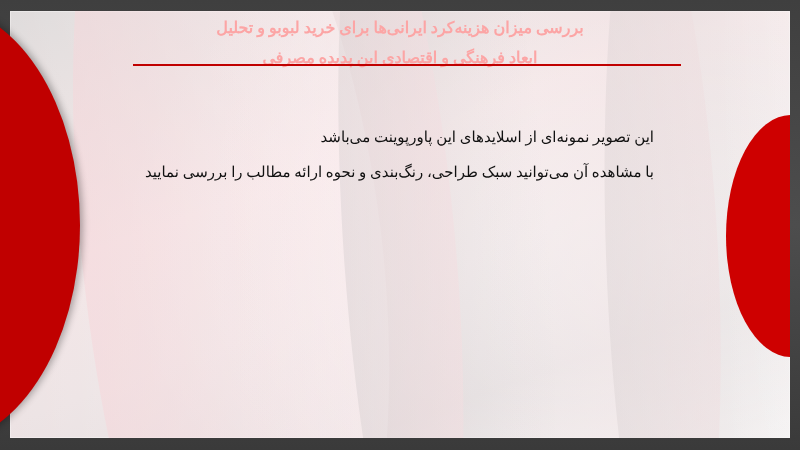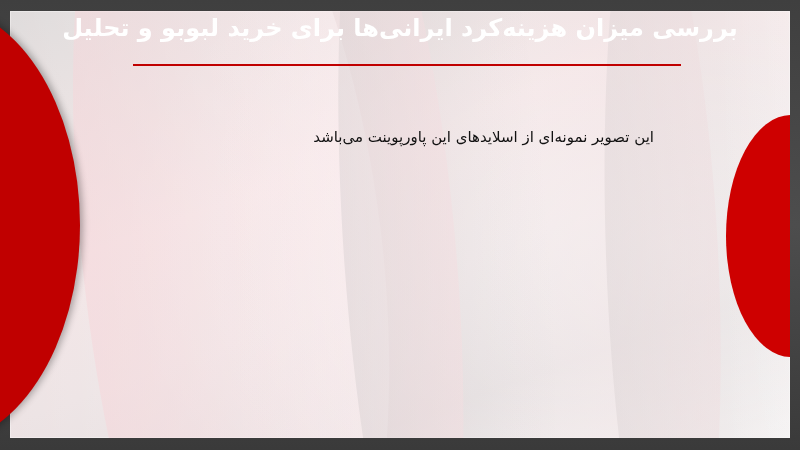--- a/index.html
+++ b/index.html
@@ -86,44 +86,46 @@
   
   .title-wrap {
     position: absolute;
     left: 0;
     top: 13px;
     width: 800px;
     text-align: center;
     direction: rtl;
   }
   .title-line {
-    color: #ffffff;
-    font-size: 24px;
+    color: #fca5a5;
+    font-size: 16px;
     font-weight: bold;
     line-height: 30px;
     letter-spacing: 0px;
     white-space: nowrap;
+    font-family: Liberation Serif, serif;
   }
   .title-rule {
     position: absolute;
     left: 133px;
     top: 64px;
     width: 548px;
     height: 0;
     border-top: 2px solid #c00000;
   }
 
   
   .body-wrap {
     position: absolute;
     right: 146px;
     top: 120px;
     width: 610px;
     direction: rtl;
     text-align: right;
+    font-family: Liberation Serif, serif;
   }
   .body-line {
     color: #111111;
     font-size: 15px;
     line-height: 35px;
     white-space: nowrap;
   }
 </style>
 </head>
 <body>
@@ -142,20 +144,22 @@
       <div class="band b6"></div>
       <div class="band b7"></div>
     </div>
     <div class="red-right"></div>
   </div>
 
   <div class="red-left"></div>
 
   <div class="title-wrap">
     <div class="title-line">بررسی میزان هزینه‌کرد ایرانی‌ها برای خرید لبوبو و تحلیل</div>
+    <div class="title-line">ابعاد فرهنگی و اقتصادی این پدیده مصرفی</div>
   </div>
   <div class="title-rule"></div>
 
   <div class="body-wrap">
     <div class="body-line">این تصویر نمونه‌ای از اسلایدهای این پاورپوینت می‌باشد</div>
+    <div class="body-line">با مشاهده آن می‌توانید سبک طراحی، رنگ‌بندی و نحوه ارائه مطالب را بررسی نمایید</div>
   </div>
 
 </div>
 
 </body></html>

